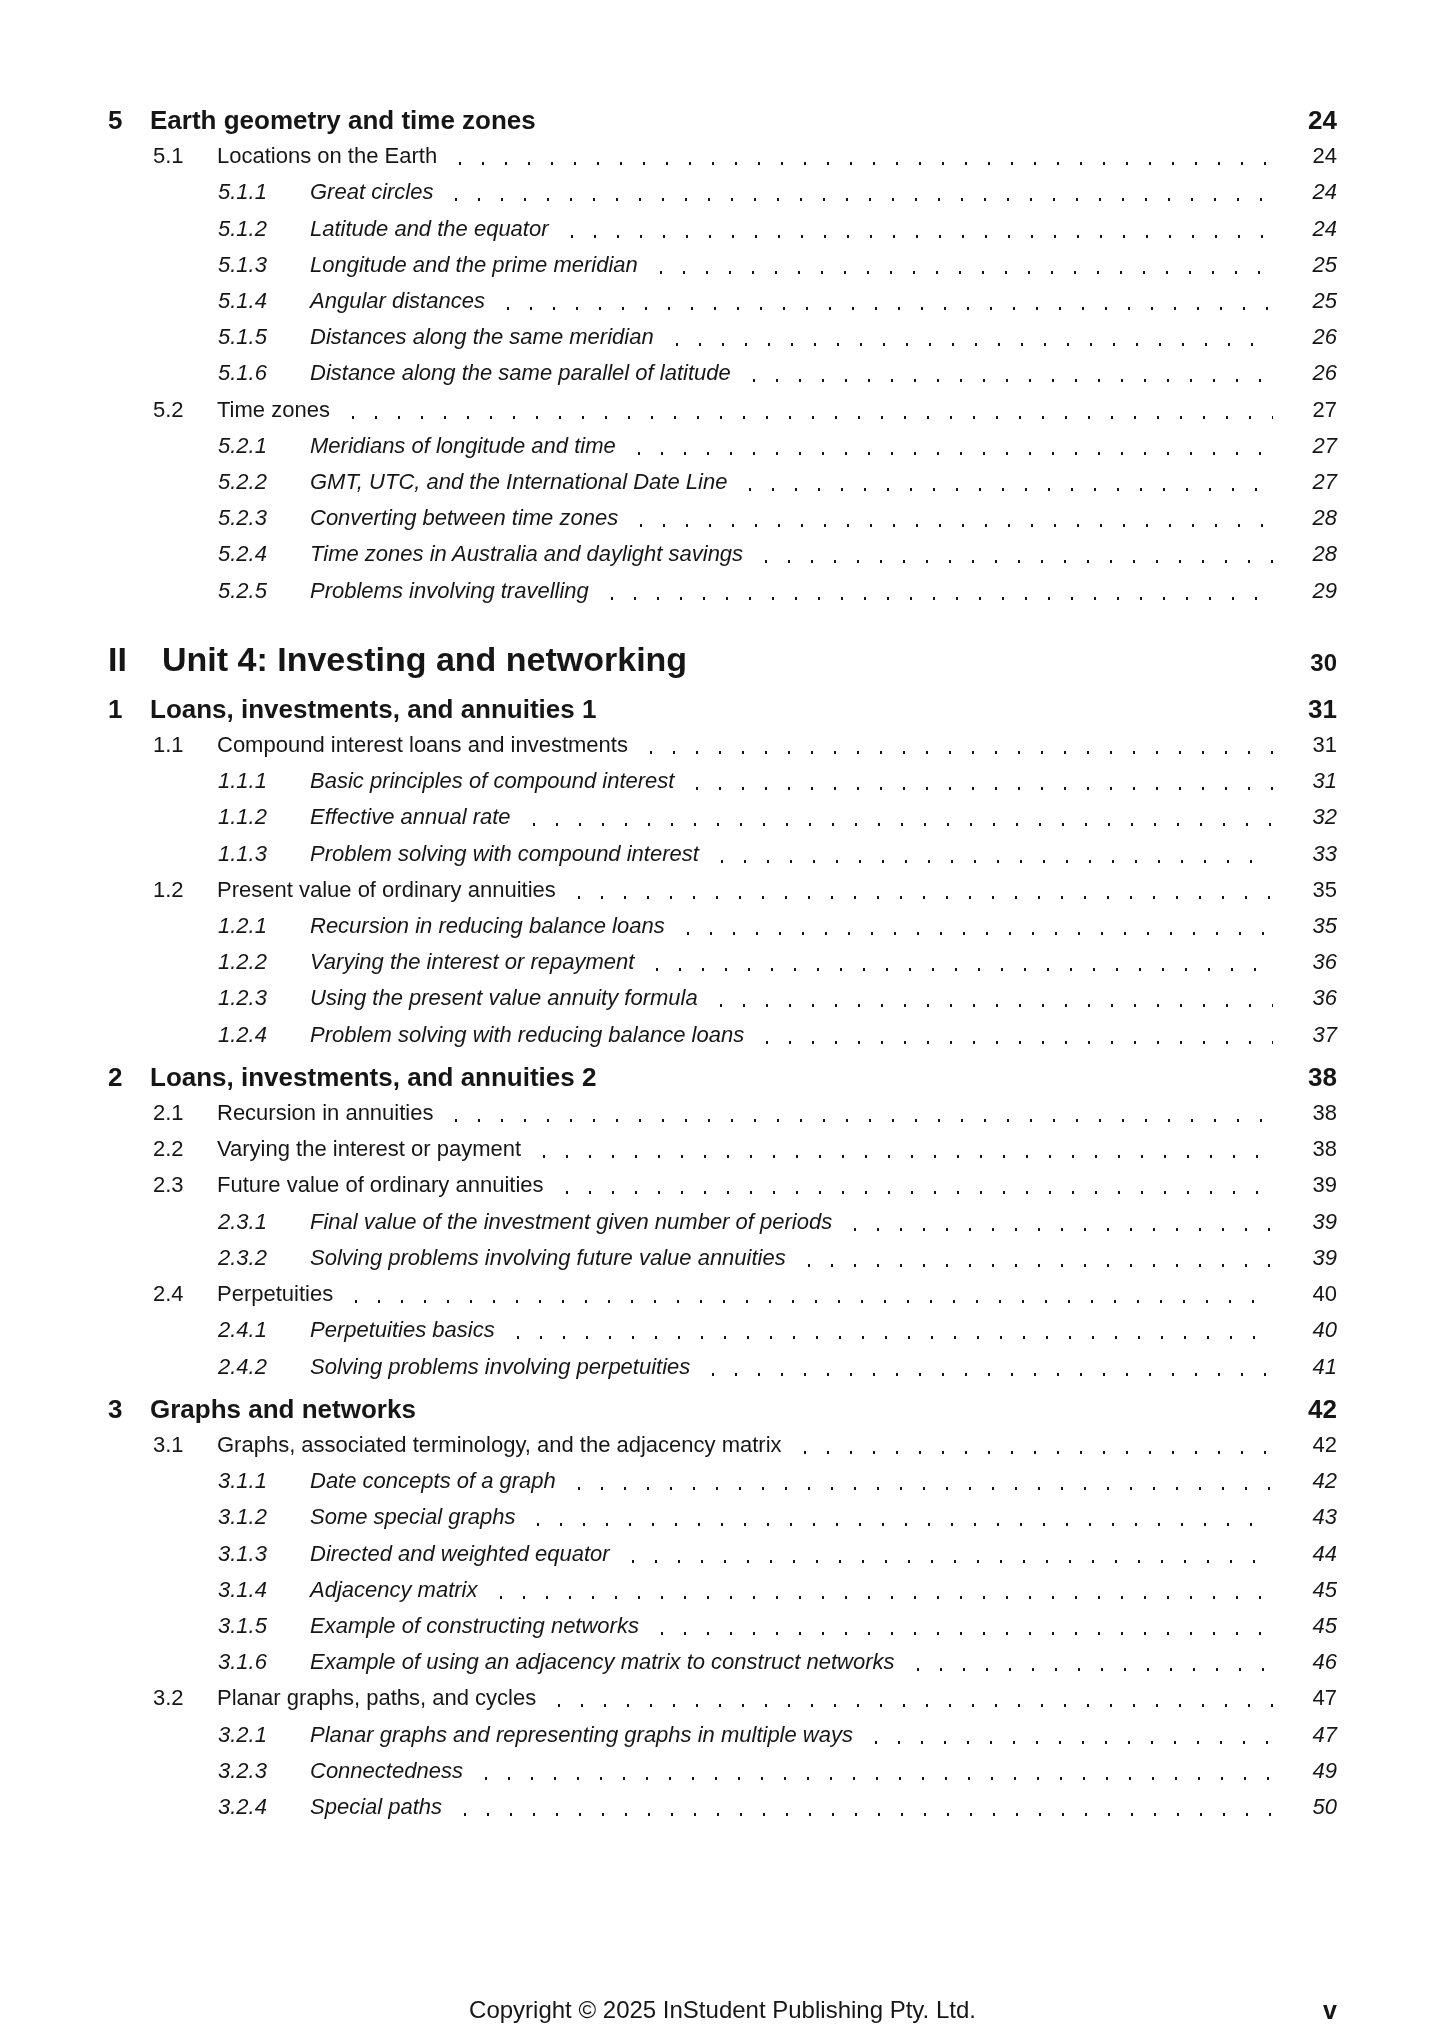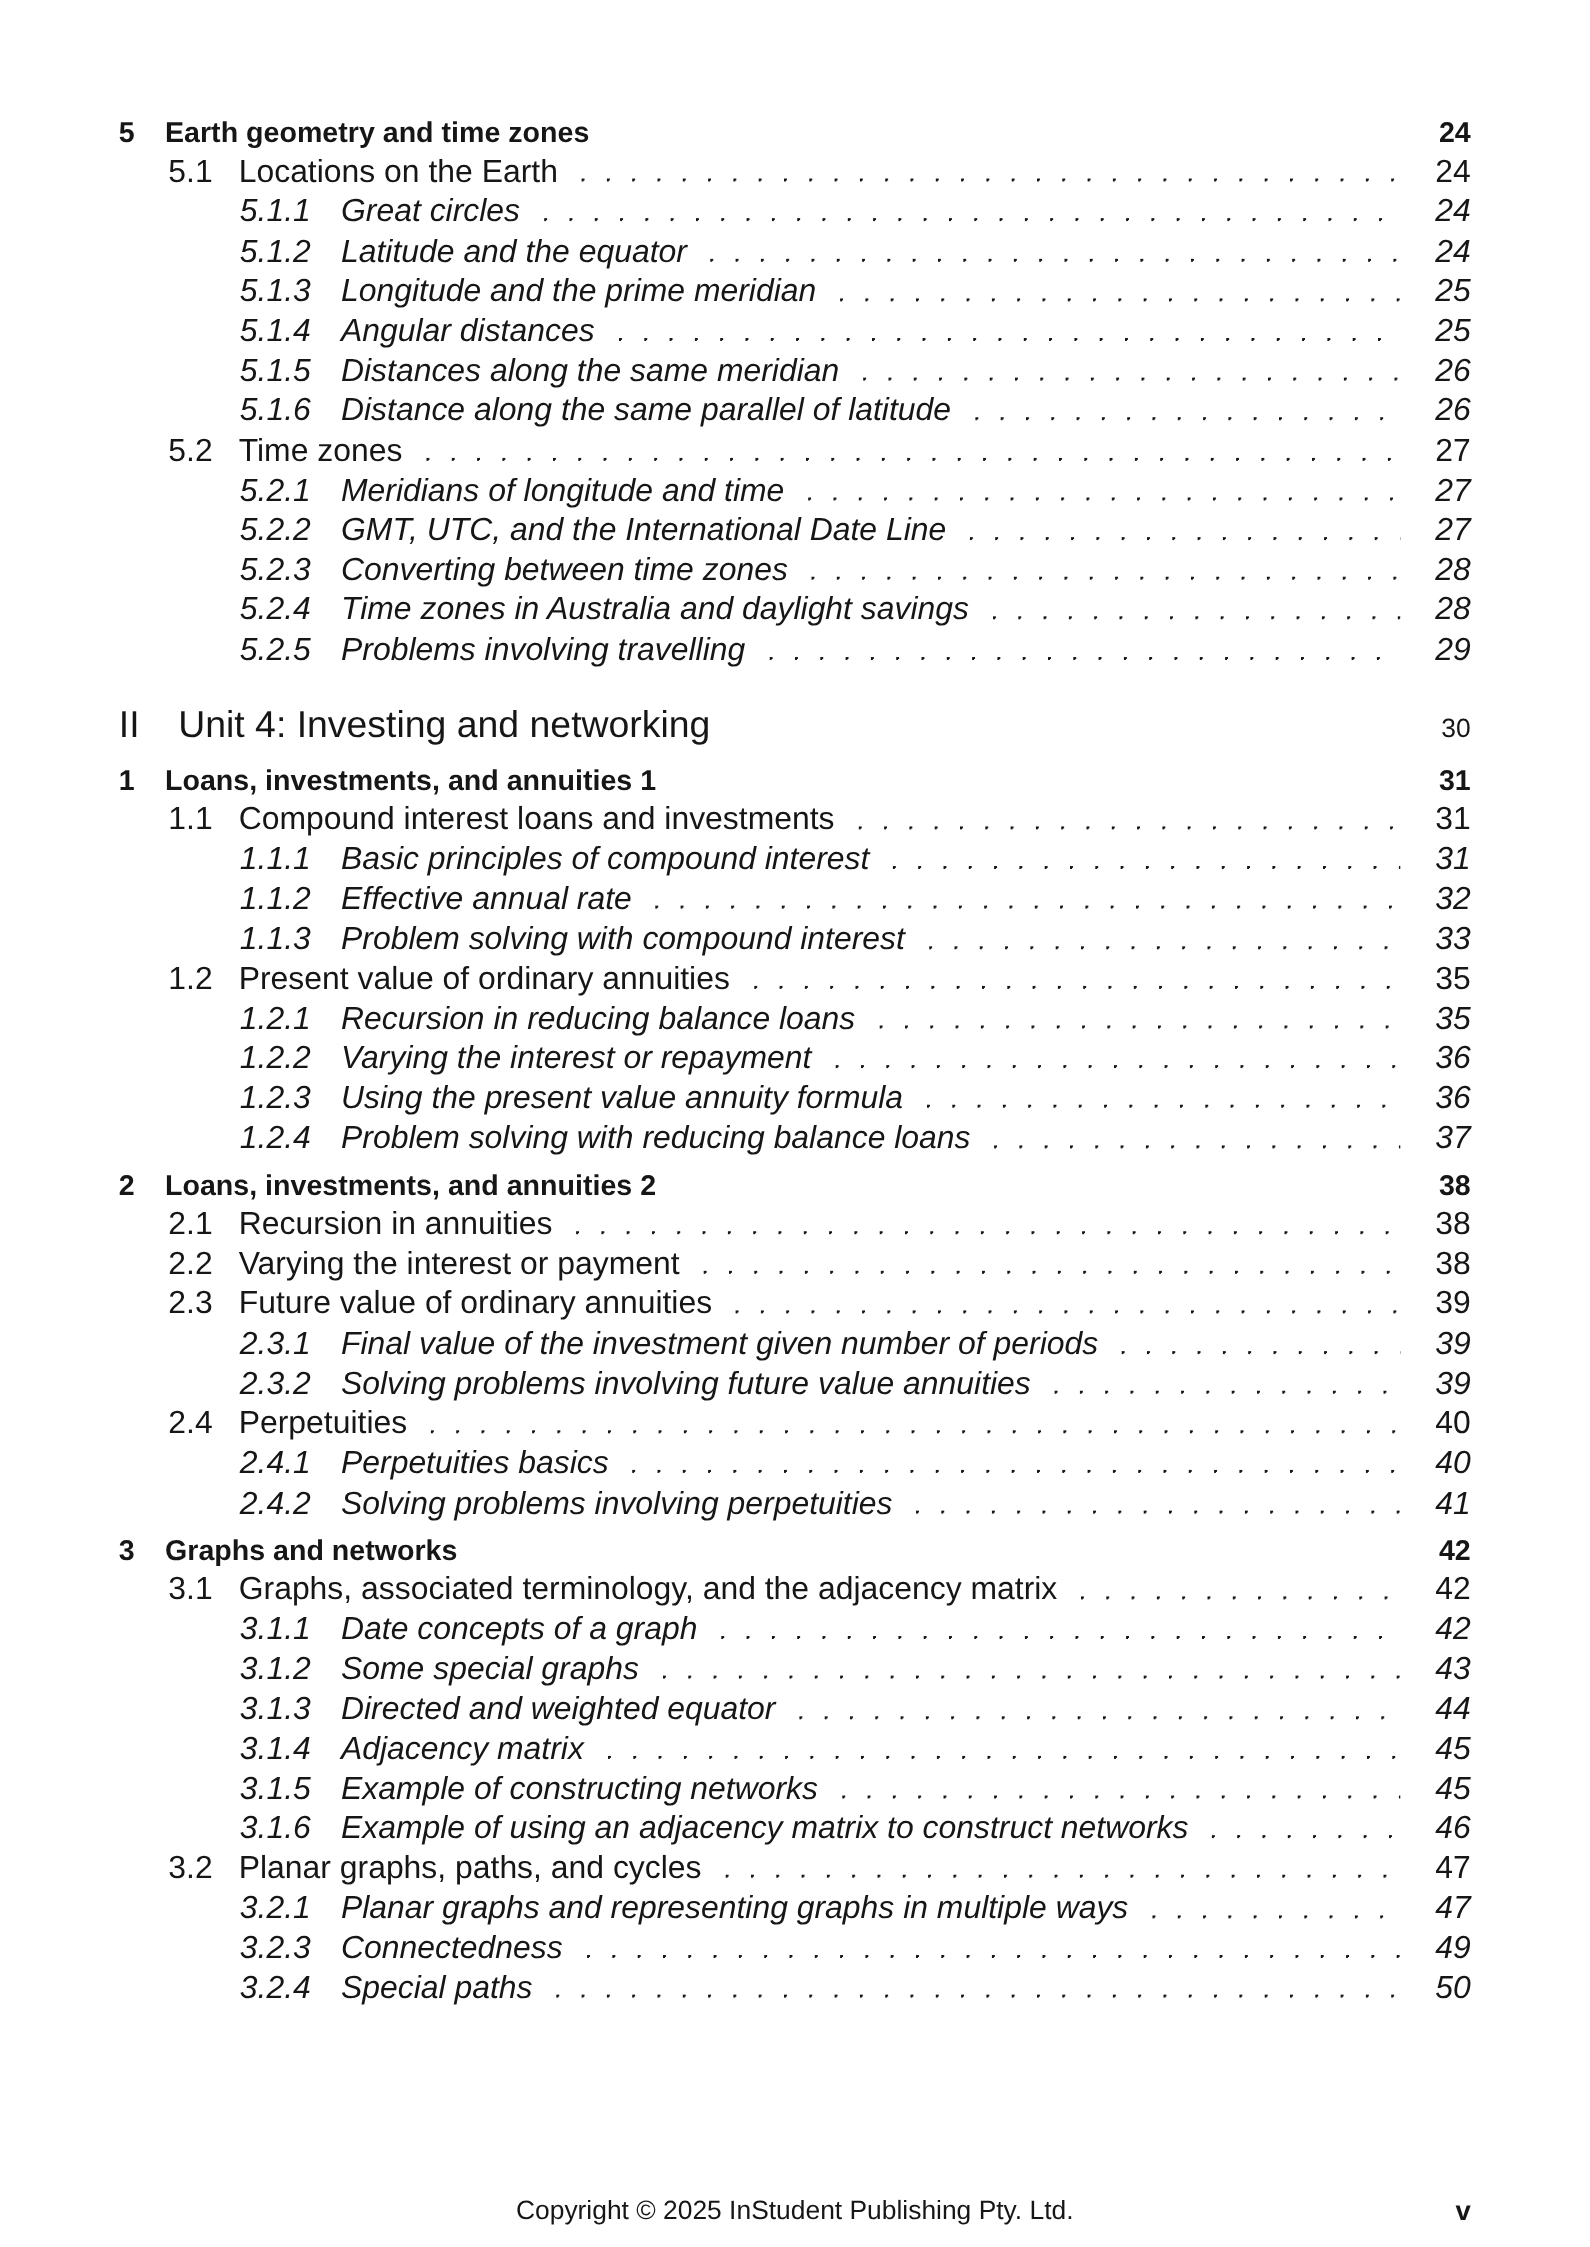--- a/index.html
+++ b/index.html
@@ -20,21 +20,21 @@
     position: absolute;
     left: 108px;
     top: 96px;
     width: 1229px;
   }
 
   .row {
     display: flex;
     align-items: baseline;
     line-height: 36.2px;
-    font-size: 29px;
+    font-size: 22px;
     white-space: nowrap;
   }
 
   .num   { flex: none; }
   .title { flex: none; }
 
   .dots {
     flex: 1 1 auto;
     align-self: stretch;
     margin: 0 16px 0 12px;
@@ -54,21 +54,21 @@
   .chapter {
     font-weight: bold;
     font-size: 26px;
     margin-top: 6px;
   }
   .chapter .num { width: 42px; }
   .chapter .dots, .part .dots { background-image: none; }
 
   
   .part {
-    font-weight: normal;
+    font-weight: bold;
     font-size: 34px;
     line-height: 44px;
     margin-top: 28px;
     margin-bottom: 2px;
   }
   .part .num  { width: 54px; }
   .part .page { font-size: 24px; }
 
   
   .section { padding-left: 45px; }

